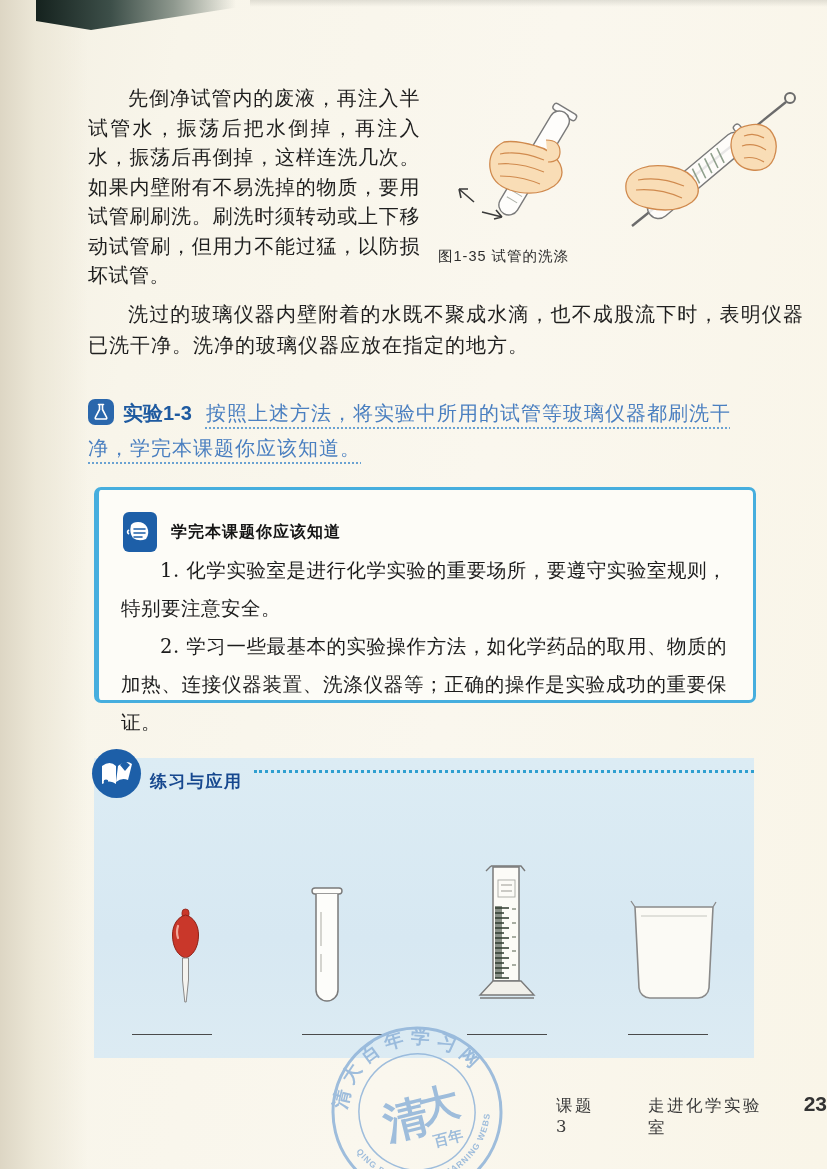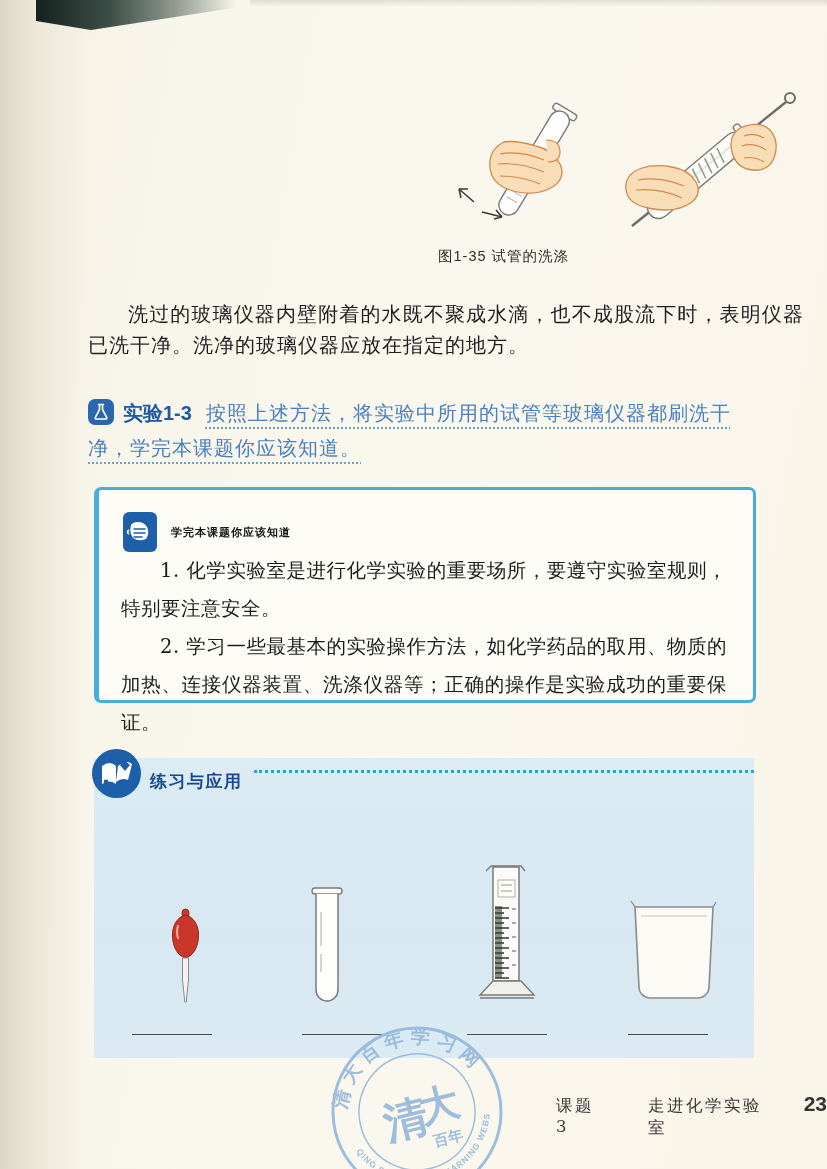--- a/index.html
+++ b/index.html
@@ -72,21 +72,21 @@
   .summary-box{
     position:absolute;left:94px;top:487px;width:654px;height:210px;
     background:#fdfcf7;
     border:3px solid #46aede;border-left-width:5px;border-radius:7px;
   }
   .sb-head{position:absolute;left:24px;top:22px;display:flex;align-items:center;}
   .sb-icon{width:34px;height:40px;background:#1d5fa8;border-radius:6px;position:relative;flex:none;}
   .sb-icon svg{position:absolute;left:2px;top:5px;}
   .sb-title{
     margin-left:14px;font-family:"Liberation Sans",sans-serif;font-weight:bold;
-    font-size:11px;color:#151515;letter-spacing:1px;
+    font-size:16px;color:#151515;letter-spacing:1px;
   }
   .sb-body{
     position:absolute;left:22px;top:62px;width:606px;
     font-size:19.5px;line-height:38px;text-align:justify;letter-spacing:.5px;color:#1c1c1c;
   }
   .sb-body p{margin:0;text-indent:2em;}
 
   
   .ex-panel{
     position:absolute;left:94px;top:758px;width:660px;height:300px;
@@ -134,20 +134,21 @@
   }
 </style>
 </head>
 <body>
 
 <div class="page">
   <div class="left-edge"></div>
   <div class="corner-shadow"></div>
   <div class="top-smudge"></div>
 
+  <div class="para1">先倒净试管内的废液，再注入半试管水，振荡后把水倒掉，再注入水，振荡后再倒掉，这样连洗几次。如果内壁附有不易洗掉的物质，要用试管刷刷洗。刷洗时须转动或上下移动试管刷，但用力不能过猛，以防损坏试管。</div>
 
   <div class="figure">
     <svg width="382" height="160" viewBox="0 0 382 160">
 
       <g transform="rotate(31 96 80)">
         <rect x="86" y="14" width="26" height="7" rx="3" fill="#fefdfb" stroke="#7a7a7a" stroke-width="1.4"></rect>
         <rect x="89" y="18" width="20" height="118" rx="10" fill="#fefdfb" stroke="#7a7a7a" stroke-width="1.4"></rect>
         <path d="M92 104 l14 0 M92 112 l14 0 M93 120 l12 0" stroke="#aeb2a8" stroke-width="1" fill="none"></path>
       </g>
       <path d="M70 58 q-16 8 -14 26 q2 16 20 22 q26 8 44 -4 q12 -9 6 -22 q-7 -14 -24 -18 q-20 -6 -32 -4 z" fill="#f9ddb6" stroke="#d08a4e" stroke-width="1.3"></path>

